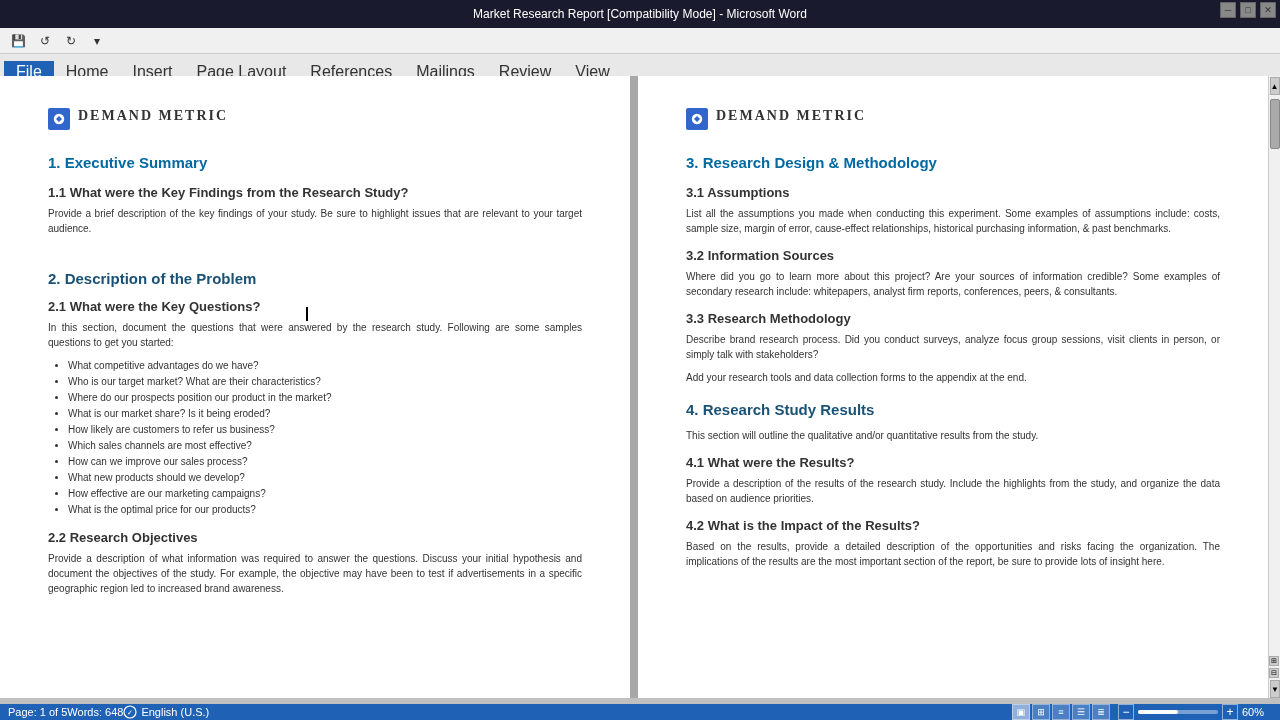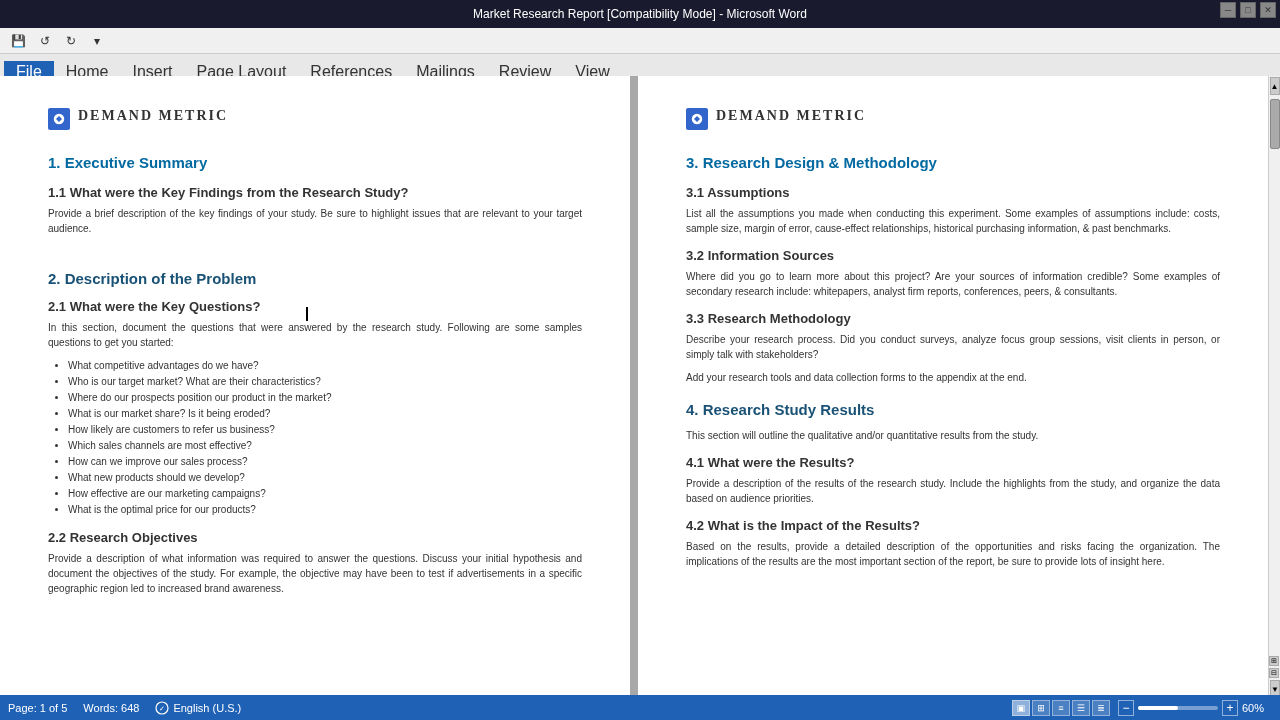--- a/index.html
+++ b/index.html
@@ -86,28 +86,27 @@
       background: #1f61b5;
       color: white;
     }
 
     
     .status-bar {
       position: absolute;
       bottom: 0;
       left: 0;
       right: 0;
-      height: 25px;
+      height: 16px;
       background: #1f61b5;
       display: flex;
       align-items: center;
       padding: 0 8px;
       color: white;
       font-size: 11px;
-      gap: 16px;
     }
     .status-bar-right {
       margin-left: auto;
       display: flex;
       align-items: center;
       gap: 8px;
     }
     .zoom-controls {
       display: flex;
       align-items: center;
@@ -374,21 +373,21 @@
 
       <div class="section-heading-main">3.  Research Design &amp; Methodology</div>
 
       <div class="section-heading">3.1 Assumptions</div>
       <div class="body-text">List all the assumptions you made when conducting this experiment.  Some examples of assumptions include: costs, sample size, margin of error, cause-effect relationships, historical purchasing information, &amp; past benchmarks.</div>
 
       <div class="section-heading">3.2 Information Sources</div>
       <div class="body-text">Where did you go to learn more about this project?  Are your sources of information credible?  Some examples of secondary research include: whitepapers, analyst firm reports, conferences, peers, &amp; consultants.</div>
 
       <div class="section-heading">3.3 Research  Methodology</div>
-      <div class="body-text">Describe your research process.  Did you conduct surveys, analyze focus group sessions, visit clients in person, or simply talk with stakeholders?</div>
+      <div class="body-text">Describe brand research process.  Did you conduct surveys, analyze focus group sessions, visit clients in person, or simply talk with stakeholders?</div>
       <div class="body-text">Add your research tools and data collection forms to the appendix at the end.</div>
 
       <div class="section-2-heading">4.  Research Study Results</div>
       <div class="body-text">This section will outline the qualitative and/or quantitative results from the study.</div>
 
       <div class="section-heading">4.1 What were the Results?</div>
       <div class="body-text">Provide a description of the results of the research study.  Include the highlights from the study, and organize the data based on audience priorities.</div>
 
       <div class="section-heading">4.2 What is the Impact of the Results?</div>
       <div class="body-text">Based on the results, provide a detailed description of the opportunities and risks facing the organization.  The implications of the results are the most important section of the report, be sure to provide lots of insight here.</div>

